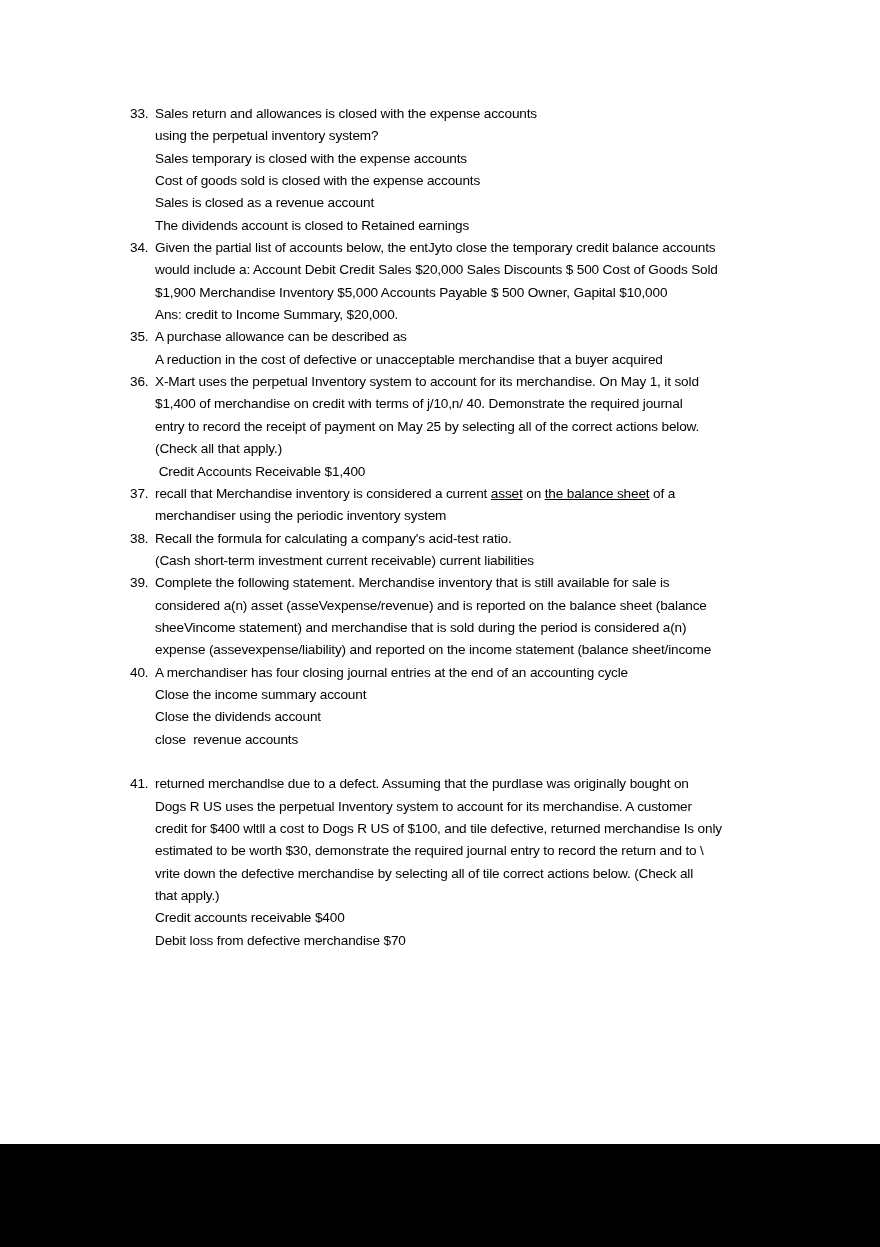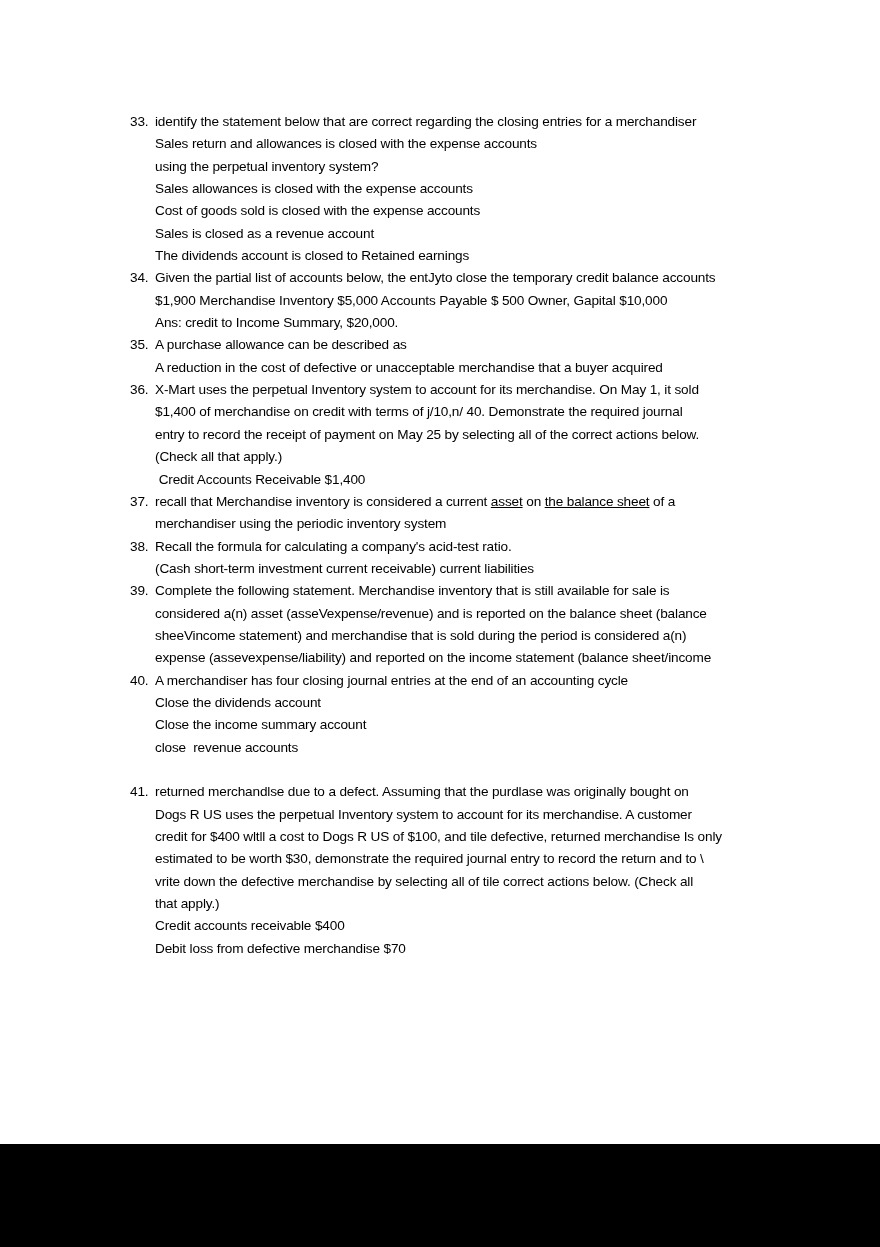--- a/index.html
+++ b/index.html
@@ -11,21 +11,21 @@
       width: 880px;
       height: 1247px;
       position: relative;
       overflow: hidden;
       font-family: "Liberation Sans", sans-serif;
       color: #000000;
     }
     .page {
       position: absolute;
       left: 0;
-      top: 8px;
+      top: 0;
       width: 880px;
       height: 1144px;
       background: #ffffff;
     }
     .content {
       position: absolute;
       left: 130px;
       top: 103px;
       width: 650px;
       font-size: 13.6px;
@@ -62,32 +62,32 @@
     }
   </style>
 </head>
 <body>
 
 <div class="page">
   <div class="content">
 
     <div class="q">
       <span class="q-num">33.</span>
-      <span class="line">identify the statement below that are correct regarding the closing entries for a merchandiser</span>
       <span class="line">Sales return and allowances is closed with the expense accounts</span>
       <span class="line">using the perpetual inventory system?</span>
-      <span class="line">Sales allowances is closed with the expense accounts</span>
+      <span class="line">Sales temporary is closed with the expense accounts</span>
       <span class="line">Cost of goods sold is closed with the expense accounts</span>
       <span class="line">Sales is closed as a revenue account</span>
       <span class="line">The dividends account is closed to Retained earnings</span>
     </div>
 
     <div class="q">
       <span class="q-num">34.</span>
       <span class="line">Given the partial list of accounts below, the entJyto close the temporary credit balance accounts</span>
+      <span class="line">would include a: Account Debit Credit Sales $20,000 Sales Discounts $ 500 Cost of Goods Sold</span>
       <span class="line">$1,900 Merchandise Inventory $5,000 Accounts Payable $ 500 Owner, Gapital $10,000</span>
       <span class="line">Ans: credit to Income Summary, $20,000.</span>
     </div>
 
     <div class="q">
       <span class="q-num">35.</span>
       <span class="line">A purchase allowance can be described as</span>
       <span class="line">A reduction in the cost of defective or unacceptable merchandise that a buyer acquired</span>
     </div>
 
@@ -116,22 +116,22 @@
       <span class="q-num">39.</span>
       <span class="line">Complete the following statement. Merchandise inventory that is still available for sale is</span>
       <span class="line">considered a(n) asset (asseVexpense/revenue) and is reported on the balance sheet (balance</span>
       <span class="line">sheeVincome statement) and merchandise that is sold during the period is considered a(n)</span>
       <span class="line">expense (assevexpense/liability) and reported on the income statement (balance sheet/income</span>
     </div>
 
     <div class="q">
       <span class="q-num">40.</span>
       <span class="line">A merchandiser has four closing journal entries at the end of an accounting cycle</span>
+      <span class="line">Close the income summary account</span>
       <span class="line">Close the dividends account</span>
-      <span class="line">Close the income summary account</span>
       <span class="line">close  revenue accounts</span>
     </div>
 
     <div class="gap"></div>
 
     <div class="q">
       <span class="q-num">41.</span>
       <span class="line">returned merchandlse due to a defect. Assuming that the purdlase was originally bought on</span>
       <span class="line">Dogs R US uses the perpetual Inventory system to account for its merchandise. A customer</span>
       <span class="line">credit for $400 wltll a cost to Dogs R US of $100, and tile defective, returned merchandise Is only</span>

